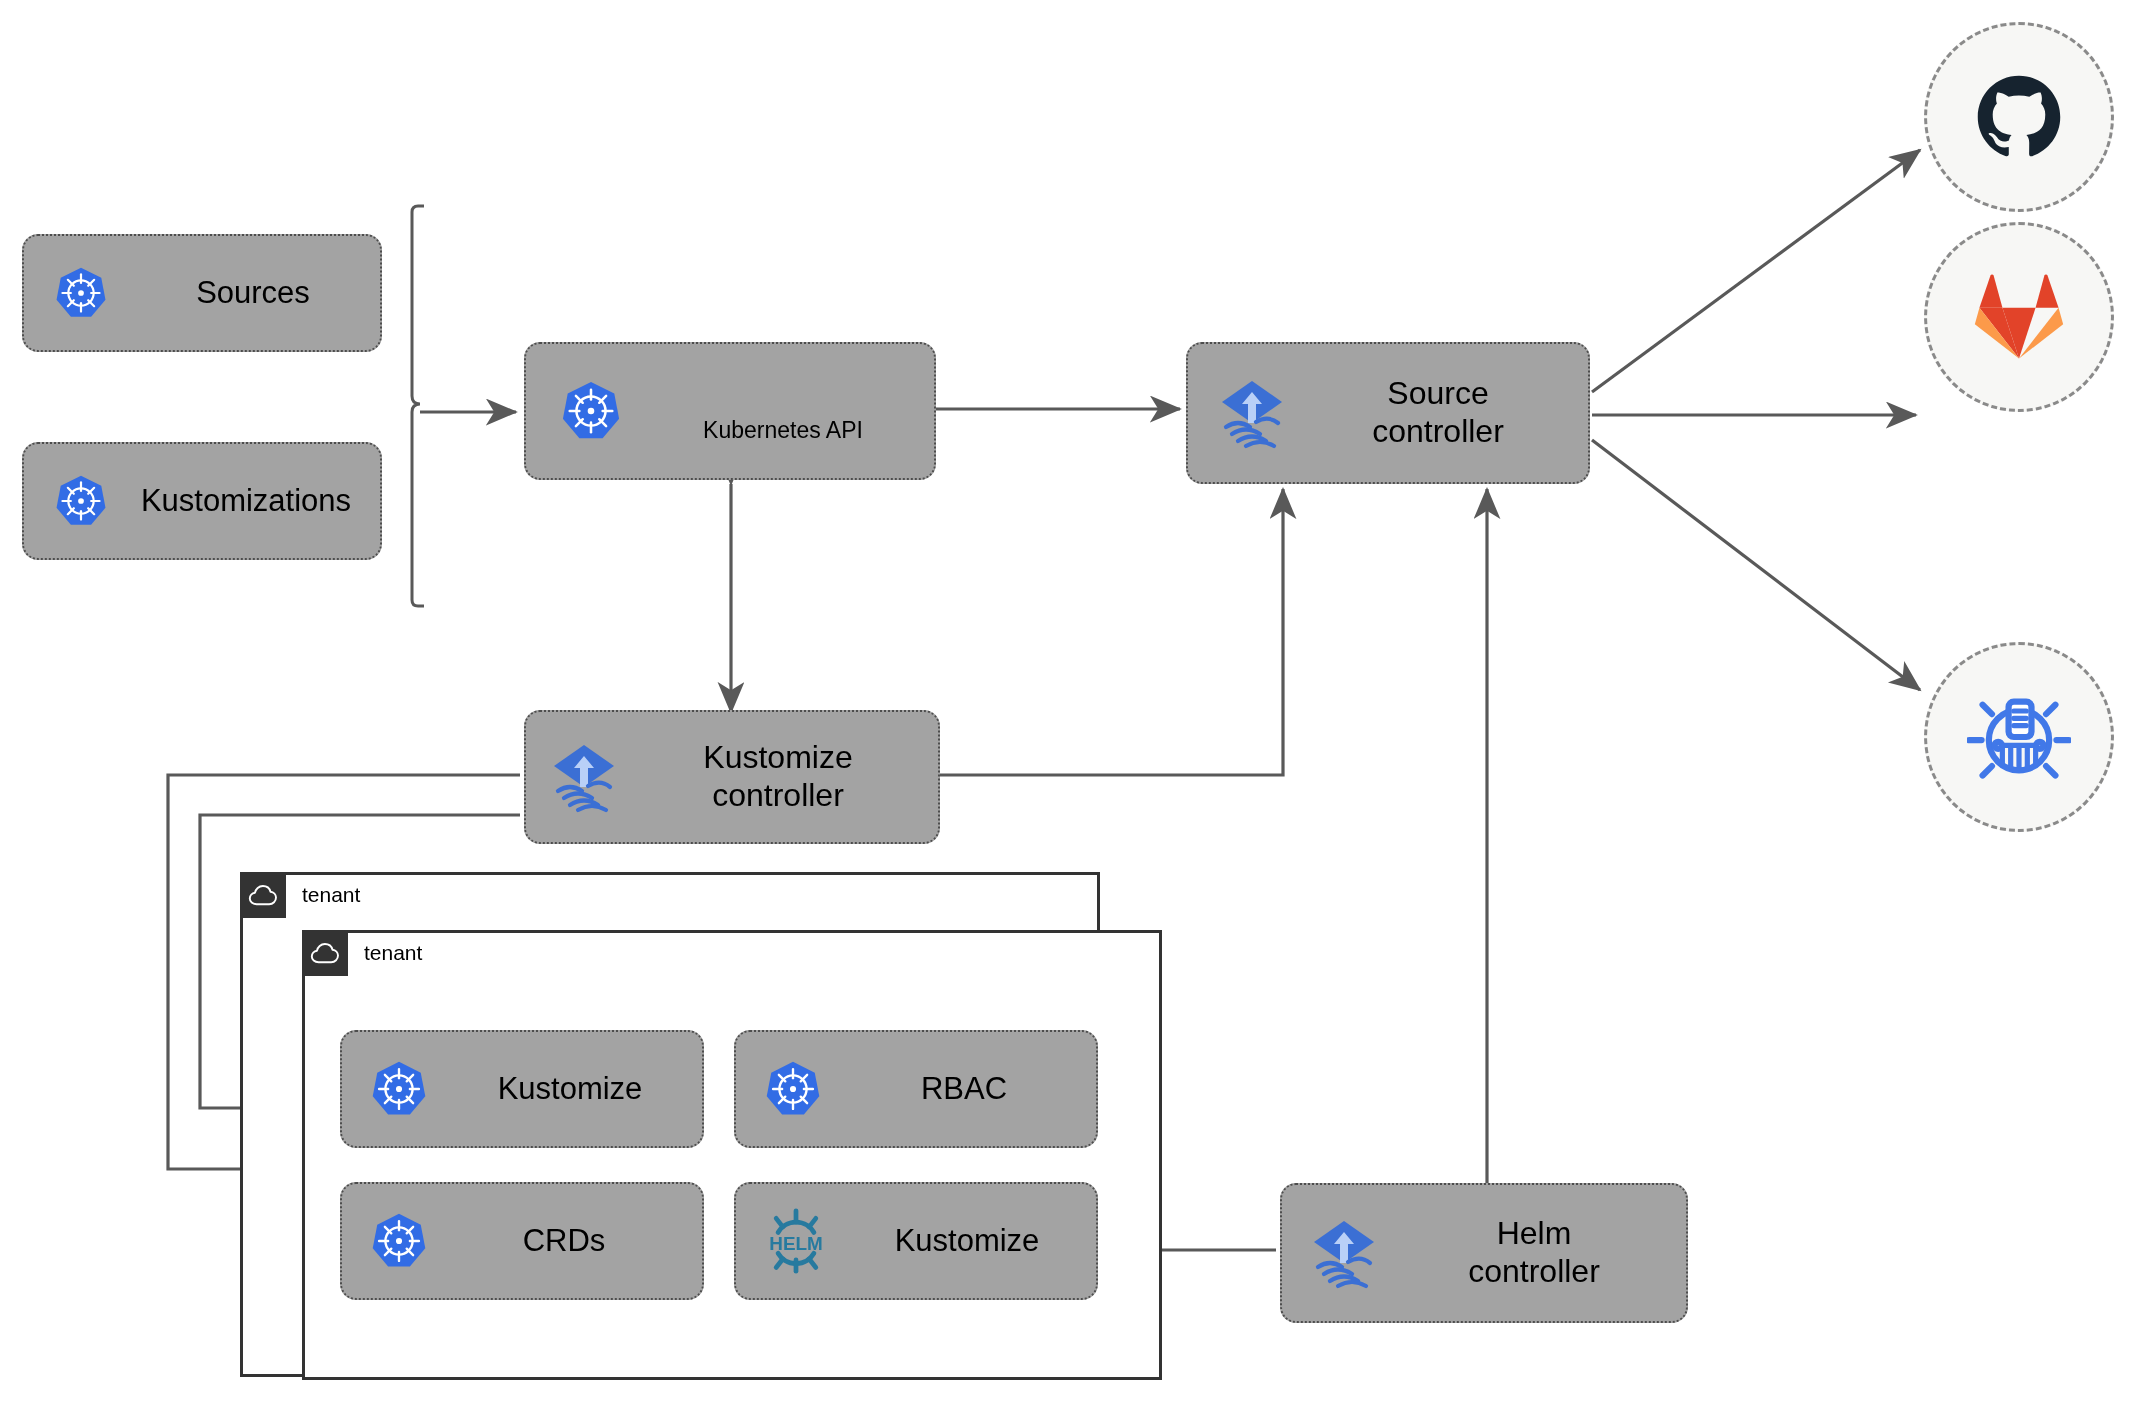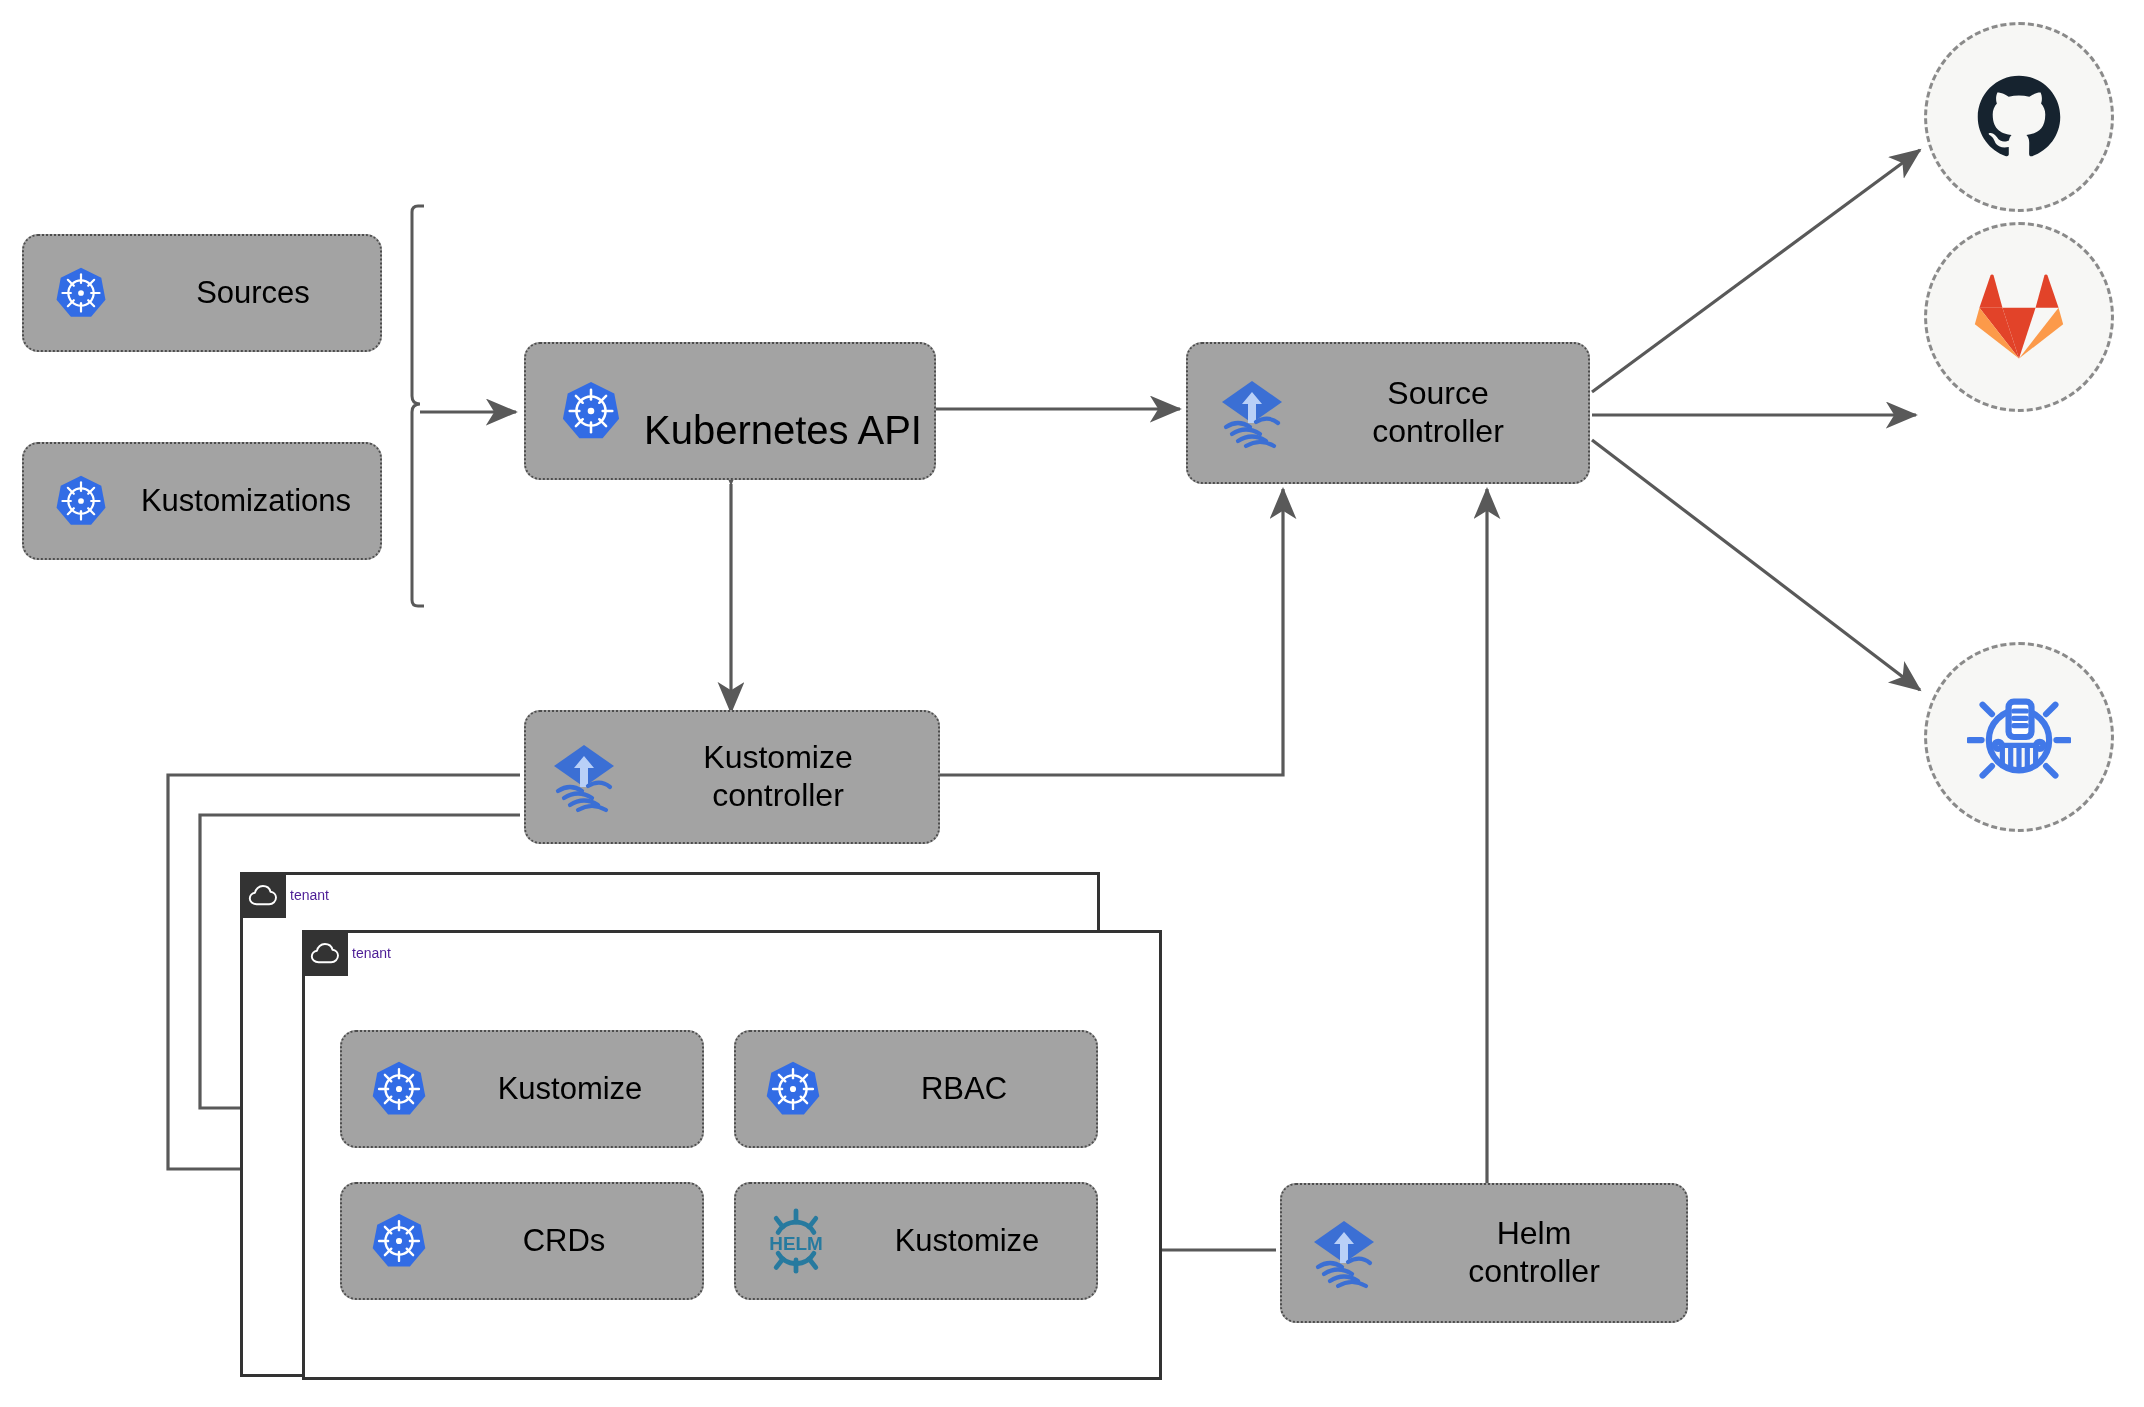--- a/index.html
+++ b/index.html
@@ -84,23 +84,23 @@
   }
   .tenant-badge {
     width: 46px;
     height: 46px;
     background: #333333;
     display: flex;
     align-items: center;
     justify-content: center;
   }
   .tenant-title {
-    margin-left: 4px;
-    font-size: 14px;
-    color: #4c1d95;
+    margin-left: 16px;
+    font-size: 21px;
+    color: #000000;
   }
 
   .k8s-logo  { width: 54px; height: 54px; display:block; }
   .k8s-logo-sm { width: 58px; height: 58px; display:block; }
   .flux-logo { width: 72px; height: 72px; display:block; }
   .helm-logo { width: 68px; height: 68px; display:block; }
   .brand-logo{ width: 86px; height: 86px; display:block; }
 </style>
 </head>
 <body>
@@ -225,21 +225,21 @@
           <line x1="32" y1="44" x2="32" y2="54"></line>
           <line x1="10" y1="32" x2="20" y2="32"></line>
           <line x1="44" y1="32" x2="54" y2="32"></line>
           <line x1="16.4" y1="16.4" x2="23.5" y2="23.5"></line>
           <line x1="40.5" y1="40.5" x2="47.6" y2="47.6"></line>
           <line x1="47.6" y1="16.4" x2="40.5" y2="23.5"></line>
           <line x1="23.5" y1="40.5" x2="16.4" y2="47.6"></line>
         </g>
       </svg>
     </span>
-    <span class="lbl" style="font-size:40px;margin-top:40px;">Kubernetes API</span>
+    <span class="lbl" style="font-size:23px;margin-top:40px;">Kubernetes API</span>
   </div>
 
   <div class="node" style="left:1186px; top:342px; width:404px; height:142px; padding-left:28px; gap:8px;">
     <span class="ico">
       <svg class="flux-logo" viewBox="0 0 72 72" xmlns="http://www.w3.org/2000/svg">
         <path d="M36 4 L66 25 L36 46 L6 25 Z" fill="#3b6fd4"></path>
         <path d="M36 15 L46 27 L40 27 L40 46 L32 46 L32 27 L26 27 Z" fill="#b9d0f7"></path>
         <g fill="none" stroke="#3b6fd4" stroke-width="4.2" stroke-linecap="round">
           <path d="M10 50 Q22 42 34 50"></path>
           <path d="M16 57 Q30 48 44 57"></path>

